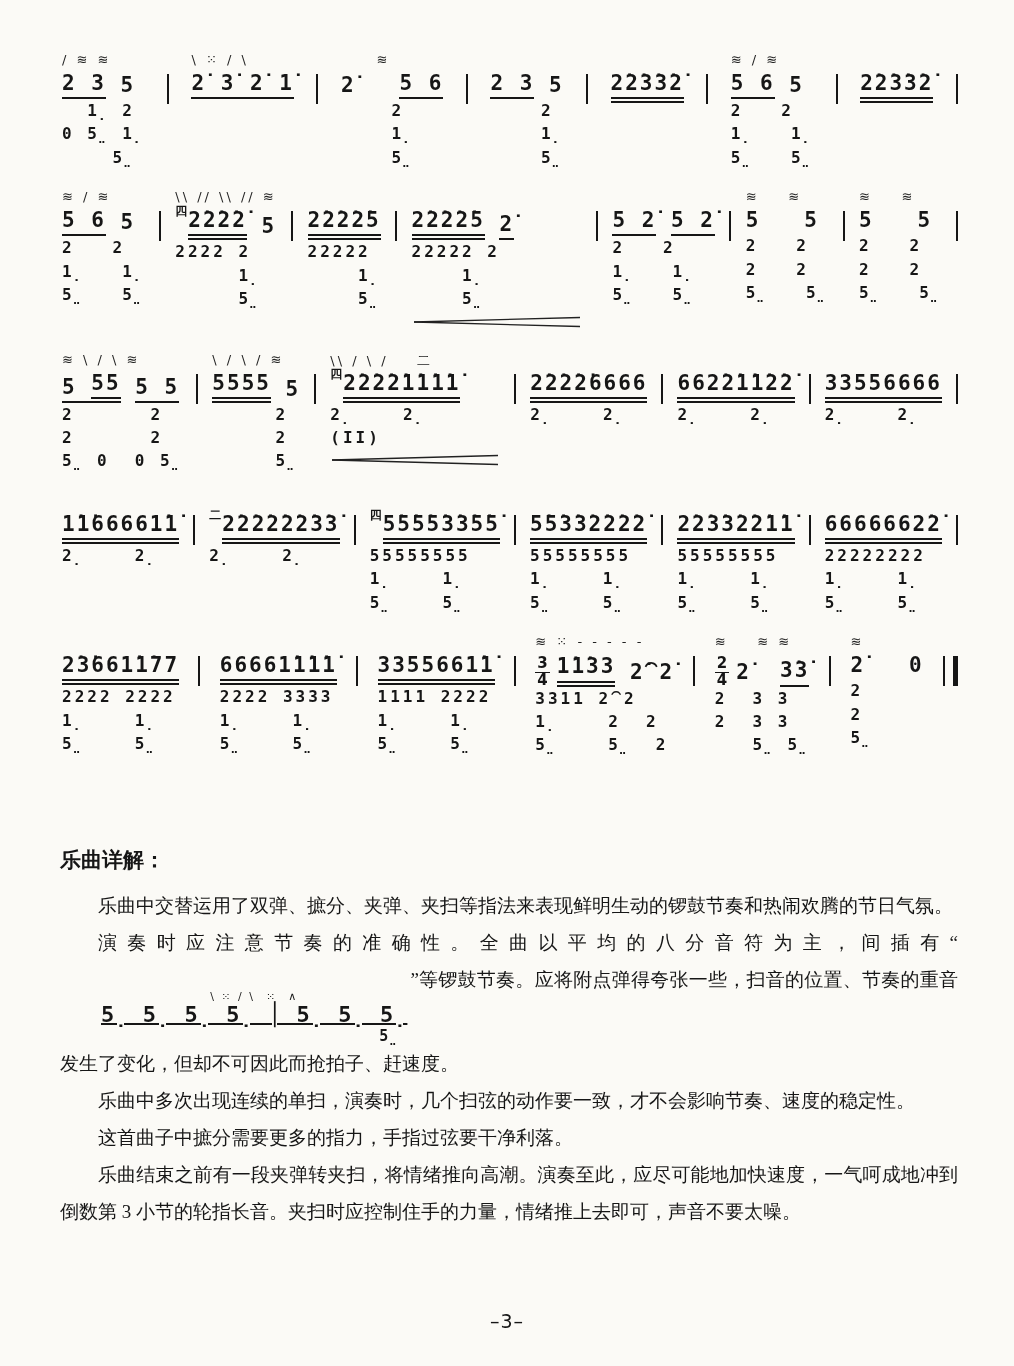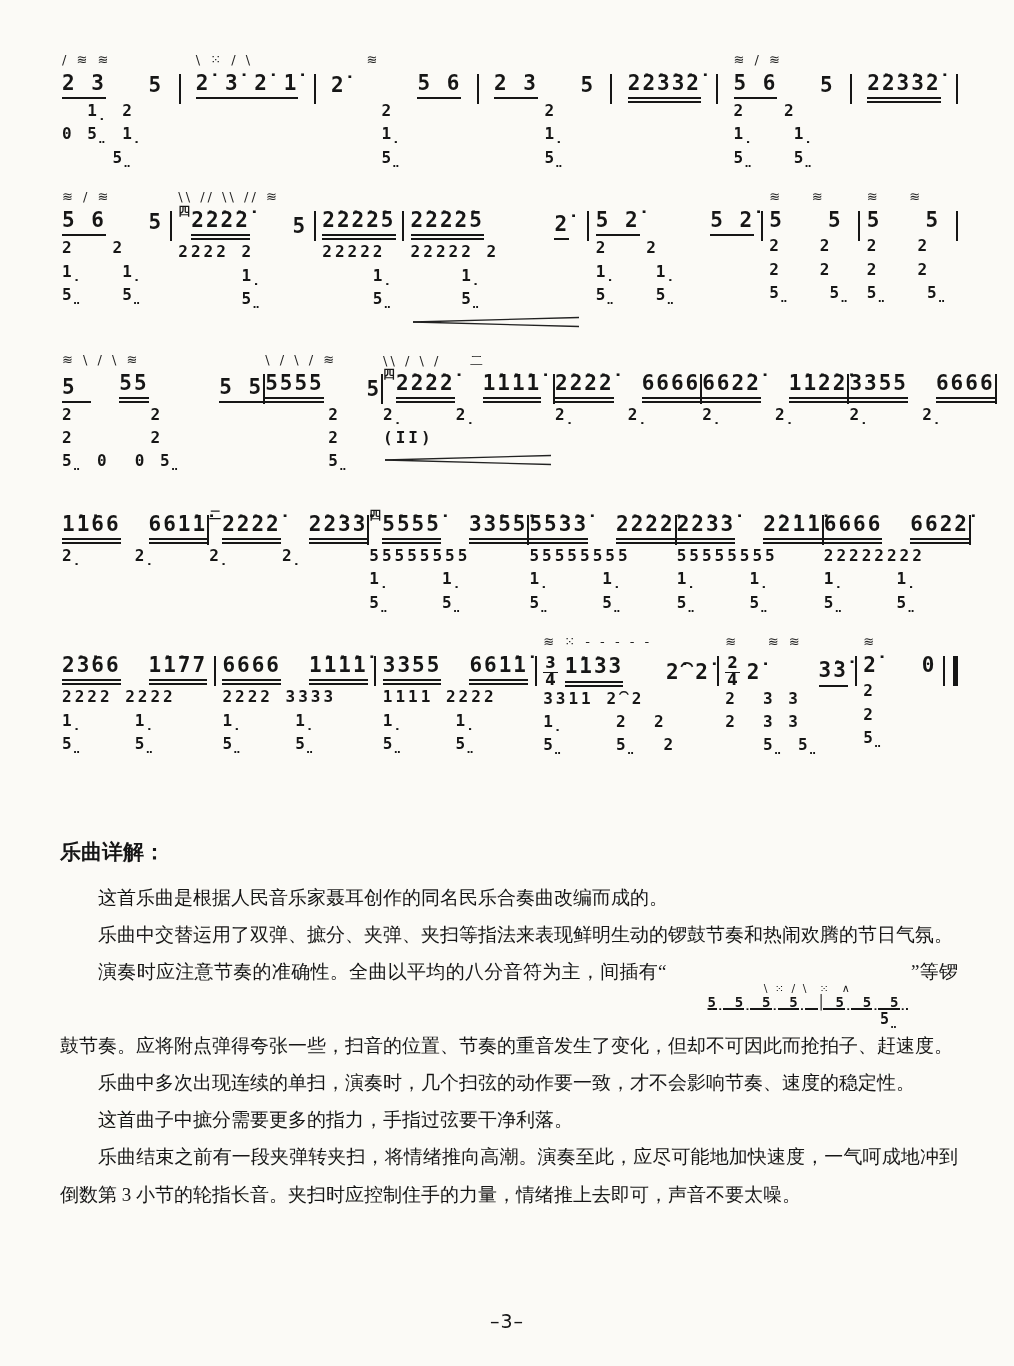--- a/index.html
+++ b/index.html
@@ -13,40 +13,40 @@
   .system{display:flex;flex-wrap:nowrap;align-items:flex-start;justify-content:space-between;margin-bottom:20px;}
   .measure{display:flex;flex-direction:column;position:relative;}
   .orn{height:20px;font-size:13px;letter-spacing:3px;white-space:pre;
        font-family:"DejaVu Sans",sans-serif;color:#222;}
   .melrow{display:flex;align-items:flex-end;}
   .pos{font-size:12px;font-weight:bold;margin-right:1px;align-self:flex-start;transform:translateY(-6px);}
   .time{display:inline-flex;flex-direction:column;align-items:center;font-weight:bold;
         font-size:15px;line-height:1.05;margin-right:7px;transform:translateY(2px);
         font-family:"DejaVu Sans",sans-serif;}
   .time .num{border-bottom:1.5px solid #161616;padding:0 2px;}
-  .mel{display:inline-flex;align-items:flex-end;gap:28px;}
+  .mel{display:inline-flex;align-items:flex-end;}
   .mel span{
     font-family:"DejaVu Sans Mono",monospace;font-weight:bold;font-size:21px;
     letter-spacing:2px;line-height:1.1;white-space:pre;padding-bottom:2px;
   }
   .mel .b1{border-bottom:2px solid #161616;}
   .mel .b2{border-bottom:6px double #161616;}
   .sub{font-family:"DejaVu Sans Mono",monospace;font-weight:bold;font-size:16px;
        line-height:1.4;letter-spacing:3px;white-space:pre;margin:1px 0 0;}
   .sub.beamed{text-decoration-thickness:2px;}
   .bar{width:2px;background:#161616;height:30px;margin-top:22px;flex:0 0 auto;}
   .bar.final{width:8px;background:transparent;border-left:2px solid #161616;border-right:5px solid #161616;}
   .hairpin{margin-top:3px;}
   
   .notes{position:absolute;left:60px;right:56px;top:824px;font-size:19px;line-height:1.95;}
-  .notes h3{margin:8px 0 6px;font-size:21px;font-weight:bold;}
+  .notes h3{margin:16px 0 6px;font-size:21px;font-weight:bold;}
   .notes p{margin:0;text-indent:2em;text-align:justify;}
   .in-note{display:inline-flex;flex-direction:column;vertical-align:-14px;text-align:center;margin:0 3px;}
   .in-orn{font-size:11px;letter-spacing:2px;white-space:pre;font-family:"DejaVu Sans",sans-serif;line-height:1;}
-  .in-mel{font-family:"DejaVu Sans Mono",monospace;font-weight:bold;font-size:14px;letter-spacing:1px;
+  .in-mel{font-family:"DejaVu Sans Mono",monospace;font-weight:bold;font-size:22px;letter-spacing:1px;
           white-space:pre;text-decoration:underline;text-decoration-thickness:2px;line-height:1.2;}
   .in-sub{font-family:"DejaVu Sans Mono",monospace;font-weight:bold;font-size:15px;white-space:pre;
           text-align:right;padding-right:10px;line-height:1.1;}
   .footer{position:absolute;bottom:34px;left:0;right:0;text-align:center;
           font-size:19px;font-family:"DejaVu Sans",sans-serif;letter-spacing:1px;}
 </style>
 </head>
 <body>
 
 <div class="page">
@@ -472,21 +472,20 @@
           <div class="sub">2</div>
           <div class="sub">2</div>
           <div class="sub">5̤</div>
         </div>
         <span class="bar final"></span>
       </div>
     </div>
 
   <div class="notes">
     <h3>乐曲详解：</h3>
-    <p>这首乐曲是根据人民音乐家聂耳创作的同名民乐合奏曲改编而成的。</p>
     <p>乐曲中交替运用了双弹、摭分、夹弹、夹扫等指法来表现鲜明生动的锣鼓节奏和热闹欢腾的节日气氛。</p>
     <p><span>演奏时应注意节奏的准确性。全曲以平均的八分音符为主，间插有“</span><span class="in-note">
           <span class="in-orn">\ ⁙ / \  ⁙  ∧</span>
           <span class="in-mel">5̣ 5̣ 5̣ 5̣ │ 5̣ 5̣ 5̣</span>
           <span class="in-sub">5̤</span>
         </span><span>”等锣鼓节奏。应将附点弹得夸张一些，扫音的位置、节奏的重音发生了变化，但却不可因此而抢拍子、赶速度。</span></p>
     <p>乐曲中多次出现连续的单扫，演奏时，几个扫弦的动作要一致，才不会影响节奏、速度的稳定性。</p>
     <p>这首曲子中摭分需要更多的指力，手指过弦要干净利落。</p>
     <p>乐曲结束之前有一段夹弹转夹扫，将情绪推向高潮。演奏至此，应尽可能地加快速度，一气呵成地冲到倒数第 3 小节的轮指长音。夹扫时应控制住手的力量，情绪推上去即可，声音不要太噪。</p>
   </div>

